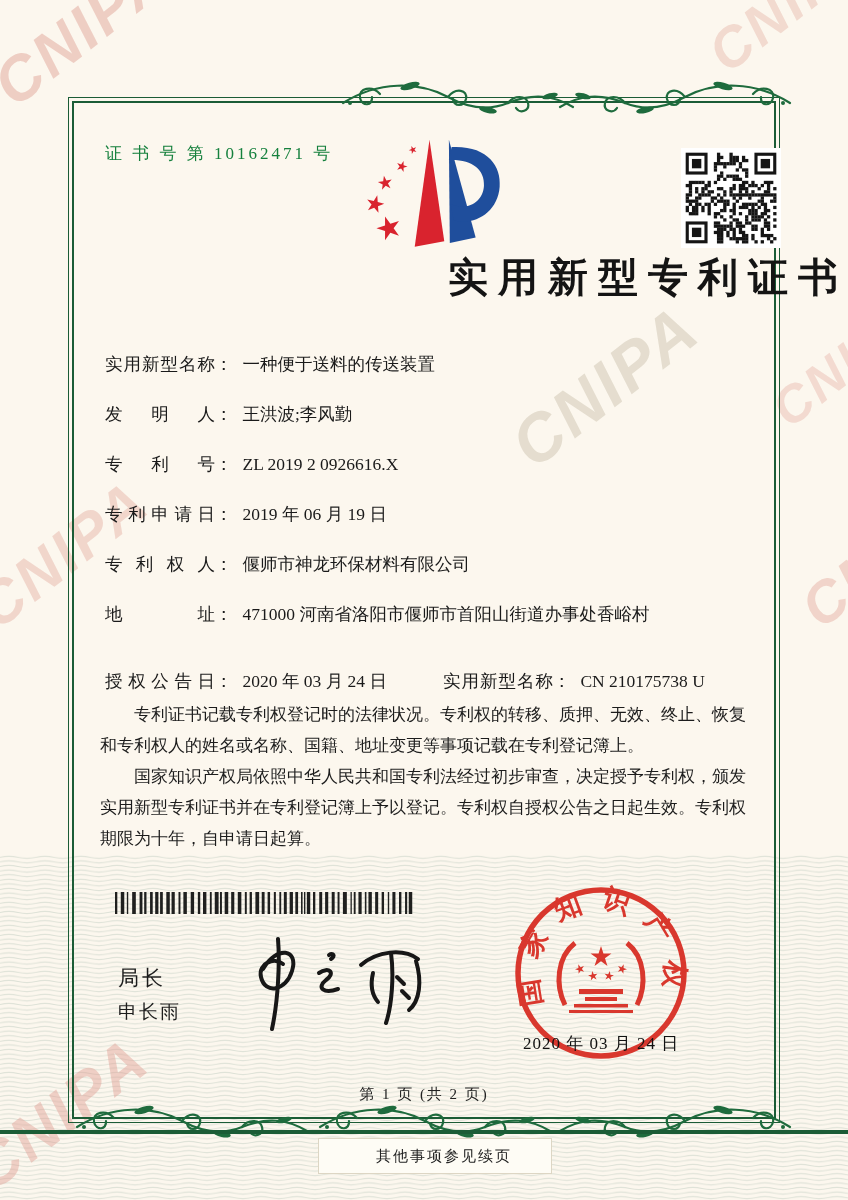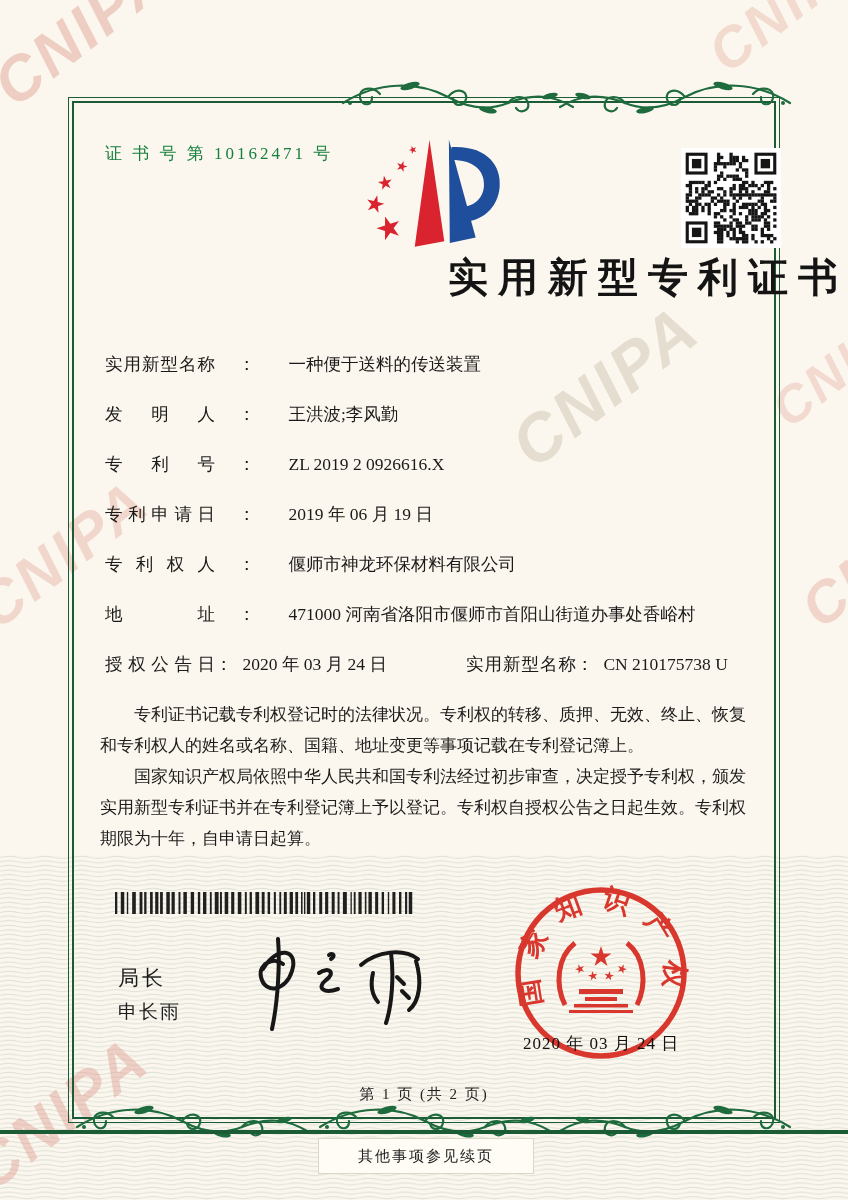--- a/index.html
+++ b/index.html
@@ -22,41 +22,41 @@
          border:1.5px solid #1b5c36;z-index:2;}
   .frame-inner{position:absolute;left:3px;top:3px;right:3px;bottom:3px;border:2.5px solid #1b5c36;}
   .ornaments{position:absolute;left:0;top:0;width:848px;height:1200px;z-index:2;pointer-events:none;}
   
   .cert-no{position:absolute;left:105px;top:142px;z-index:3;font-size:17px;letter-spacing:3px;color:#15803d;}
   .logo{position:absolute;left:352px;top:136px;width:155px;height:120px;z-index:3;}
   .qr{position:absolute;left:681px;top:148px;width:100px;height:100px;z-index:3;}
   .title{position:absolute;left:0;top:250px;width:848px;text-align:right;z-index:3;
          font-size:40px;font-weight:bold;letter-spacing:10px;color:#141414;}
   .fields{position:absolute;left:105px;top:352px;width:648px;z-index:3;font-size:17.5px;}
-  .field-row{display:flex;align-items:baseline;height:22px;margin-bottom:28px;white-space:nowrap;gap:23px;}
-  .fgroup{display:flex;align-items:baseline;white-space:nowrap;}
+  .field-row{display:flex;align-items:baseline;height:22px;margin-bottom:28px;white-space:nowrap;}
+  .fgroup{display:flex;align-items:baseline;white-space:nowrap;margin-top:17px;}
   .g2{margin-left:56px;}
   .flabel{display:inline-block;width:110px;text-align:justify;text-align-last:justify;flex:none;color:#1a1a1a;}
   .colon{margin-right:10px;}
   .fvalue{color:#1a1a1a;}
   .paras{position:absolute;left:100px;top:700px;width:650px;z-index:3;font-size:17px;line-height:1.82;}
   .paras p{margin:0;text-indent:2em;}
   .barcode{position:absolute;left:115px;top:892px;width:302px;height:22px;z-index:3;}
   .issuer-title{position:absolute;left:118px;top:964px;z-index:3;font-size:21px;letter-spacing:3px;}
   .issuer-name{position:absolute;left:118px;top:999px;z-index:3;font-size:19px;letter-spacing:2px;}
   .signature{position:absolute;left:225px;top:933px;width:215px;height:102px;z-index:3;}
   .seal{position:absolute;left:512px;top:884px;width:178px;height:178px;z-index:3;opacity:.92;}
   .seal-date{position:absolute;left:500px;top:1032px;width:202px;text-align:center;z-index:4;
              font-size:17px;letter-spacing:1px;color:#111;}
   .page-info{position:absolute;left:0;top:1085px;width:848px;text-align:center;z-index:3;
              font-size:15px;letter-spacing:2px;color:#222;font-family:Liberation Serif, serif;}
   .edge-line{position:absolute;left:0;top:1130px;width:848px;height:4px;background:#1b5c36;z-index:3;}
   .note-box{position:absolute;left:318px;top:1138px;width:214px;height:34px;z-index:3;
             background:#fefcf5;border:1px solid #ddd6c4;display:flex;align-items:center;justify-content:center;
-            font-size:15px;letter-spacing:2px;color:#222;}
+            font-size:15px;letter-spacing:2px;color:#222;padding-left:18px;}
 </style>
 </head>
 <body>
 
 <div class="page">
 
   <svg class="waves">
     <defs>
       <pattern id="wavep" width="36" height="4.6" patternUnits="userSpaceOnUse">
         <path d="M0,2.3 Q9,0.2 18,2.3 T36,2.3" fill="none" stroke="#d3dacf" stroke-width="1"></path>

